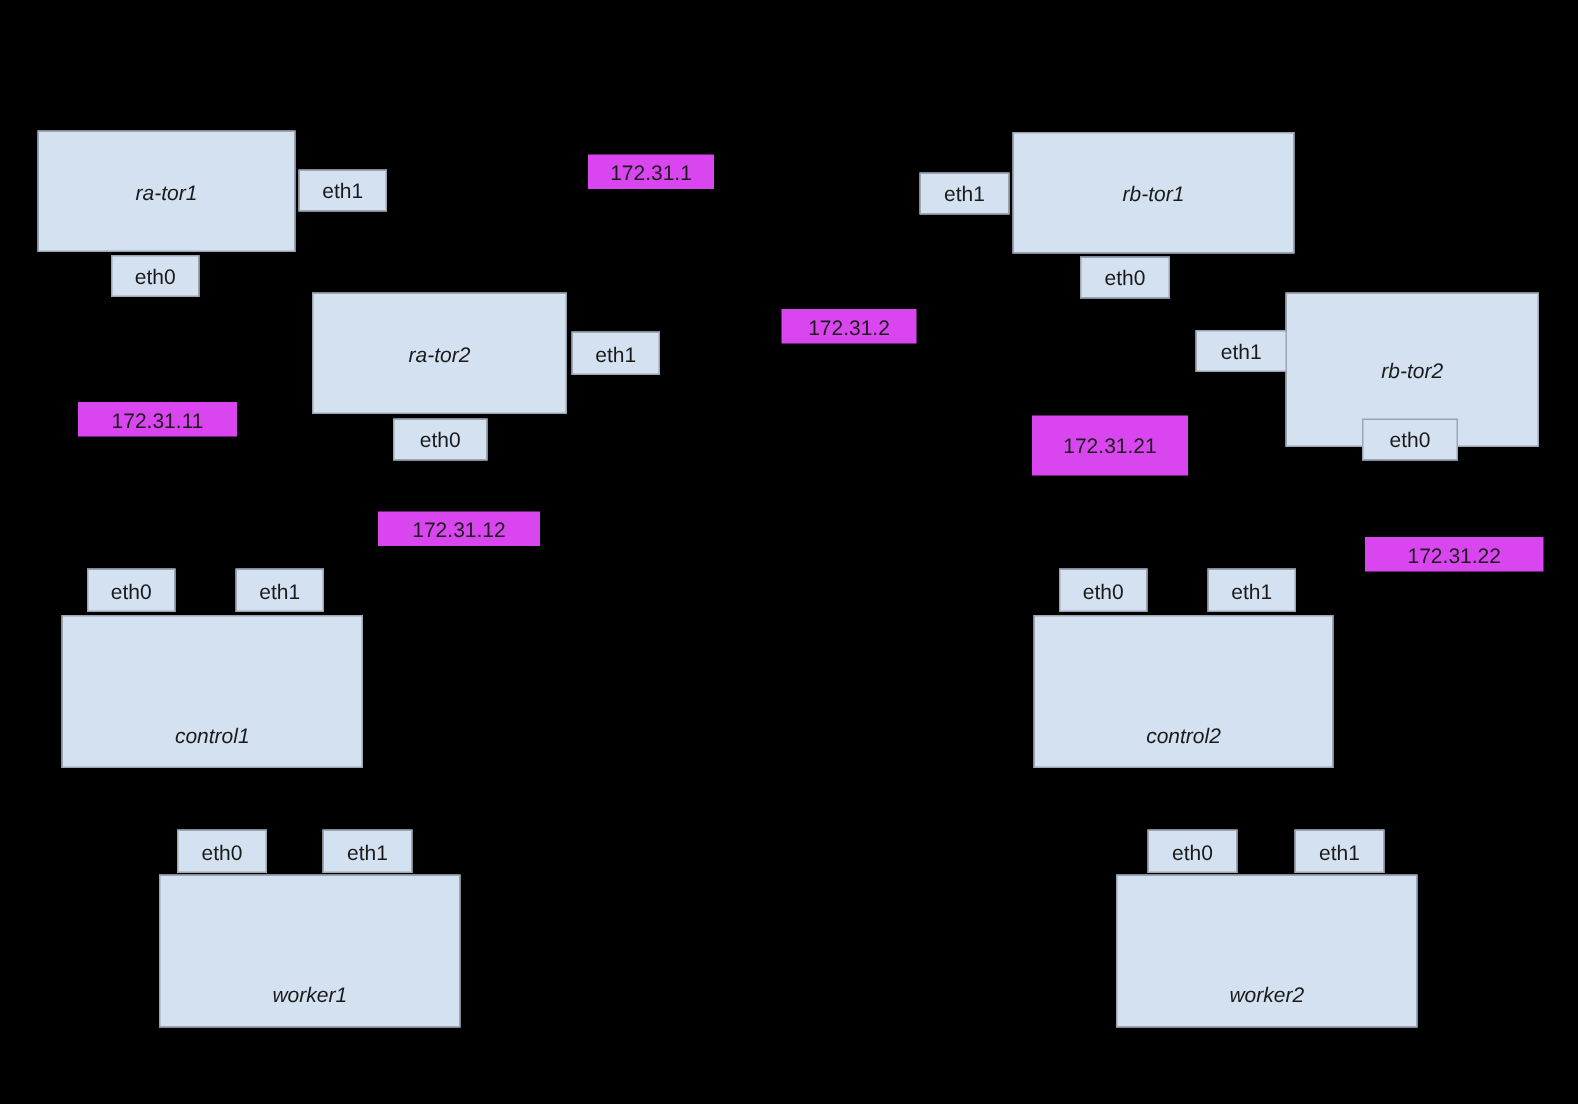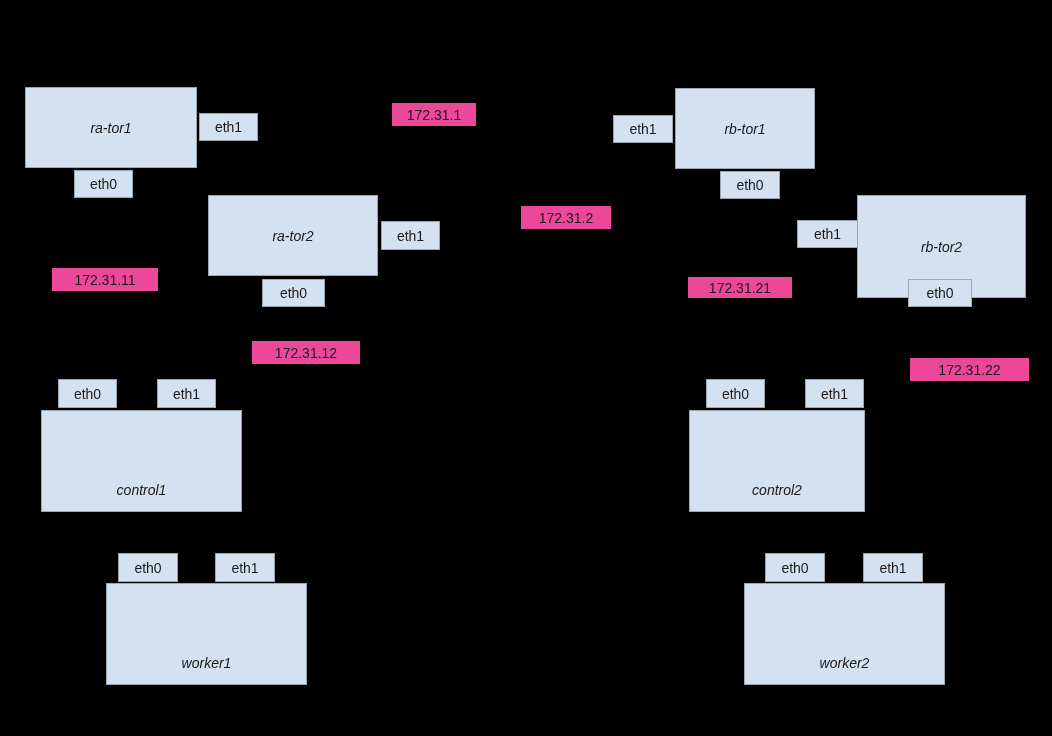--- a/index.html
+++ b/index.html
@@ -53,21 +53,21 @@
     color: #1a1a1a;
     font-size: 14px;
     line-height: 1;
     white-space: nowrap;
     z-index: 5;
   }
 
   
   .netlabel {
     position: absolute;
-    background: #ec4899;
+    background: #d946ef;
     border: 0;
     box-sizing: border-box;
     display: flex;
     align-items: center;
     justify-content: center;
     color: #1a1a1a;
     font-size: 14px;
     line-height: 1;
     white-space: nowrap;
     z-index: 4;
@@ -77,30 +77,30 @@
 <body>
 
 <div id="canvas">
   <div id="nodes-layer">
       <div class="node switch" style="left: 25px; top: 87px; width: 172px; height: 81px;">
         <span class="node-label">ra-tor1</span>
       </div>
       <div class="node switch" style="left: 208px; top: 195px; width: 170px; height: 81px;">
         <span class="node-label">ra-tor2</span>
       </div>
-      <div class="node switch" style="left: 675px; top: 88px; width: 140px; height: 81px;">
+      <div class="node switch" style="left: 675px; top: 88px; width: 188px; height: 81px;">
         <span class="node-label">rb-tor1</span>
       </div>
       <div class="node switch" style="left: 857px; top: 195px; width: 169px; height: 103px;">
         <span class="node-label">rb-tor2</span>
       </div>
       <div class="node host" style="left: 41px; top: 410px; width: 201px; height: 102px;">
         <span class="node-label">control1</span>
       </div>
-      <div class="node host" style="left: 689px; top: 410px; width: 176px; height: 102px;">
+      <div class="node host" style="left: 689px; top: 410px; width: 200px; height: 102px;">
         <span class="node-label">control2</span>
       </div>
       <div class="node host" style="left: 96px; top: 583px; width: 201px; height: 102px; margin-left: 10px;">
         <span class="node-label">worker1</span>
       </div>
       <div class="node host" style="left: 744px; top: 583px; width: 201px; height: 102px;">
         <span class="node-label">worker2</span>
       </div>
     </div>
   <div id="ports-layer">
@@ -118,17 +118,17 @@
       <div class="port" style="left: 805px; top: 379px; width: 59px; height: 29px;">eth1</div>
       <div class="port" style="left: 118px; top: 553px; width: 60px; height: 29px;">eth0</div>
       <div class="port" style="left: 215px; top: 553px; width: 60px; height: 29px;">eth1</div>
       <div class="port" style="left: 765px; top: 553px; width: 60px; height: 29px;">eth0</div>
       <div class="port" style="left: 863px; top: 553px; width: 60px; height: 29px;">eth1</div>
     </div>
   <div id="networks-layer">
       <div class="netlabel" style="left: 392px; top: 103px; width: 84px; height: 23px;">172.31.1</div>
       <div class="netlabel" style="left: 521px; top: 206px; width: 90px; height: 23px; text-align: right;">172.31.2</div>
       <div class="netlabel" style="left: 52px; top: 268px; width: 106px; height: 23px;">172.31.11</div>
-      <div class="netlabel" style="left: 688px; top: 277px; width: 104px; height: 21px;">172.31.21</div>
+      <div class="netlabel" style="left: 688px; top: 277px; width: 104px; height: 40px;">172.31.21</div>
       <div class="netlabel" style="left: 252px; top: 341px; width: 108px; height: 23px;">172.31.12</div>
       <div class="netlabel" style="left: 910px; top: 358px; width: 119px; height: 23px;">172.31.22</div>
     </div>
 </div>
 
 </body></html>

